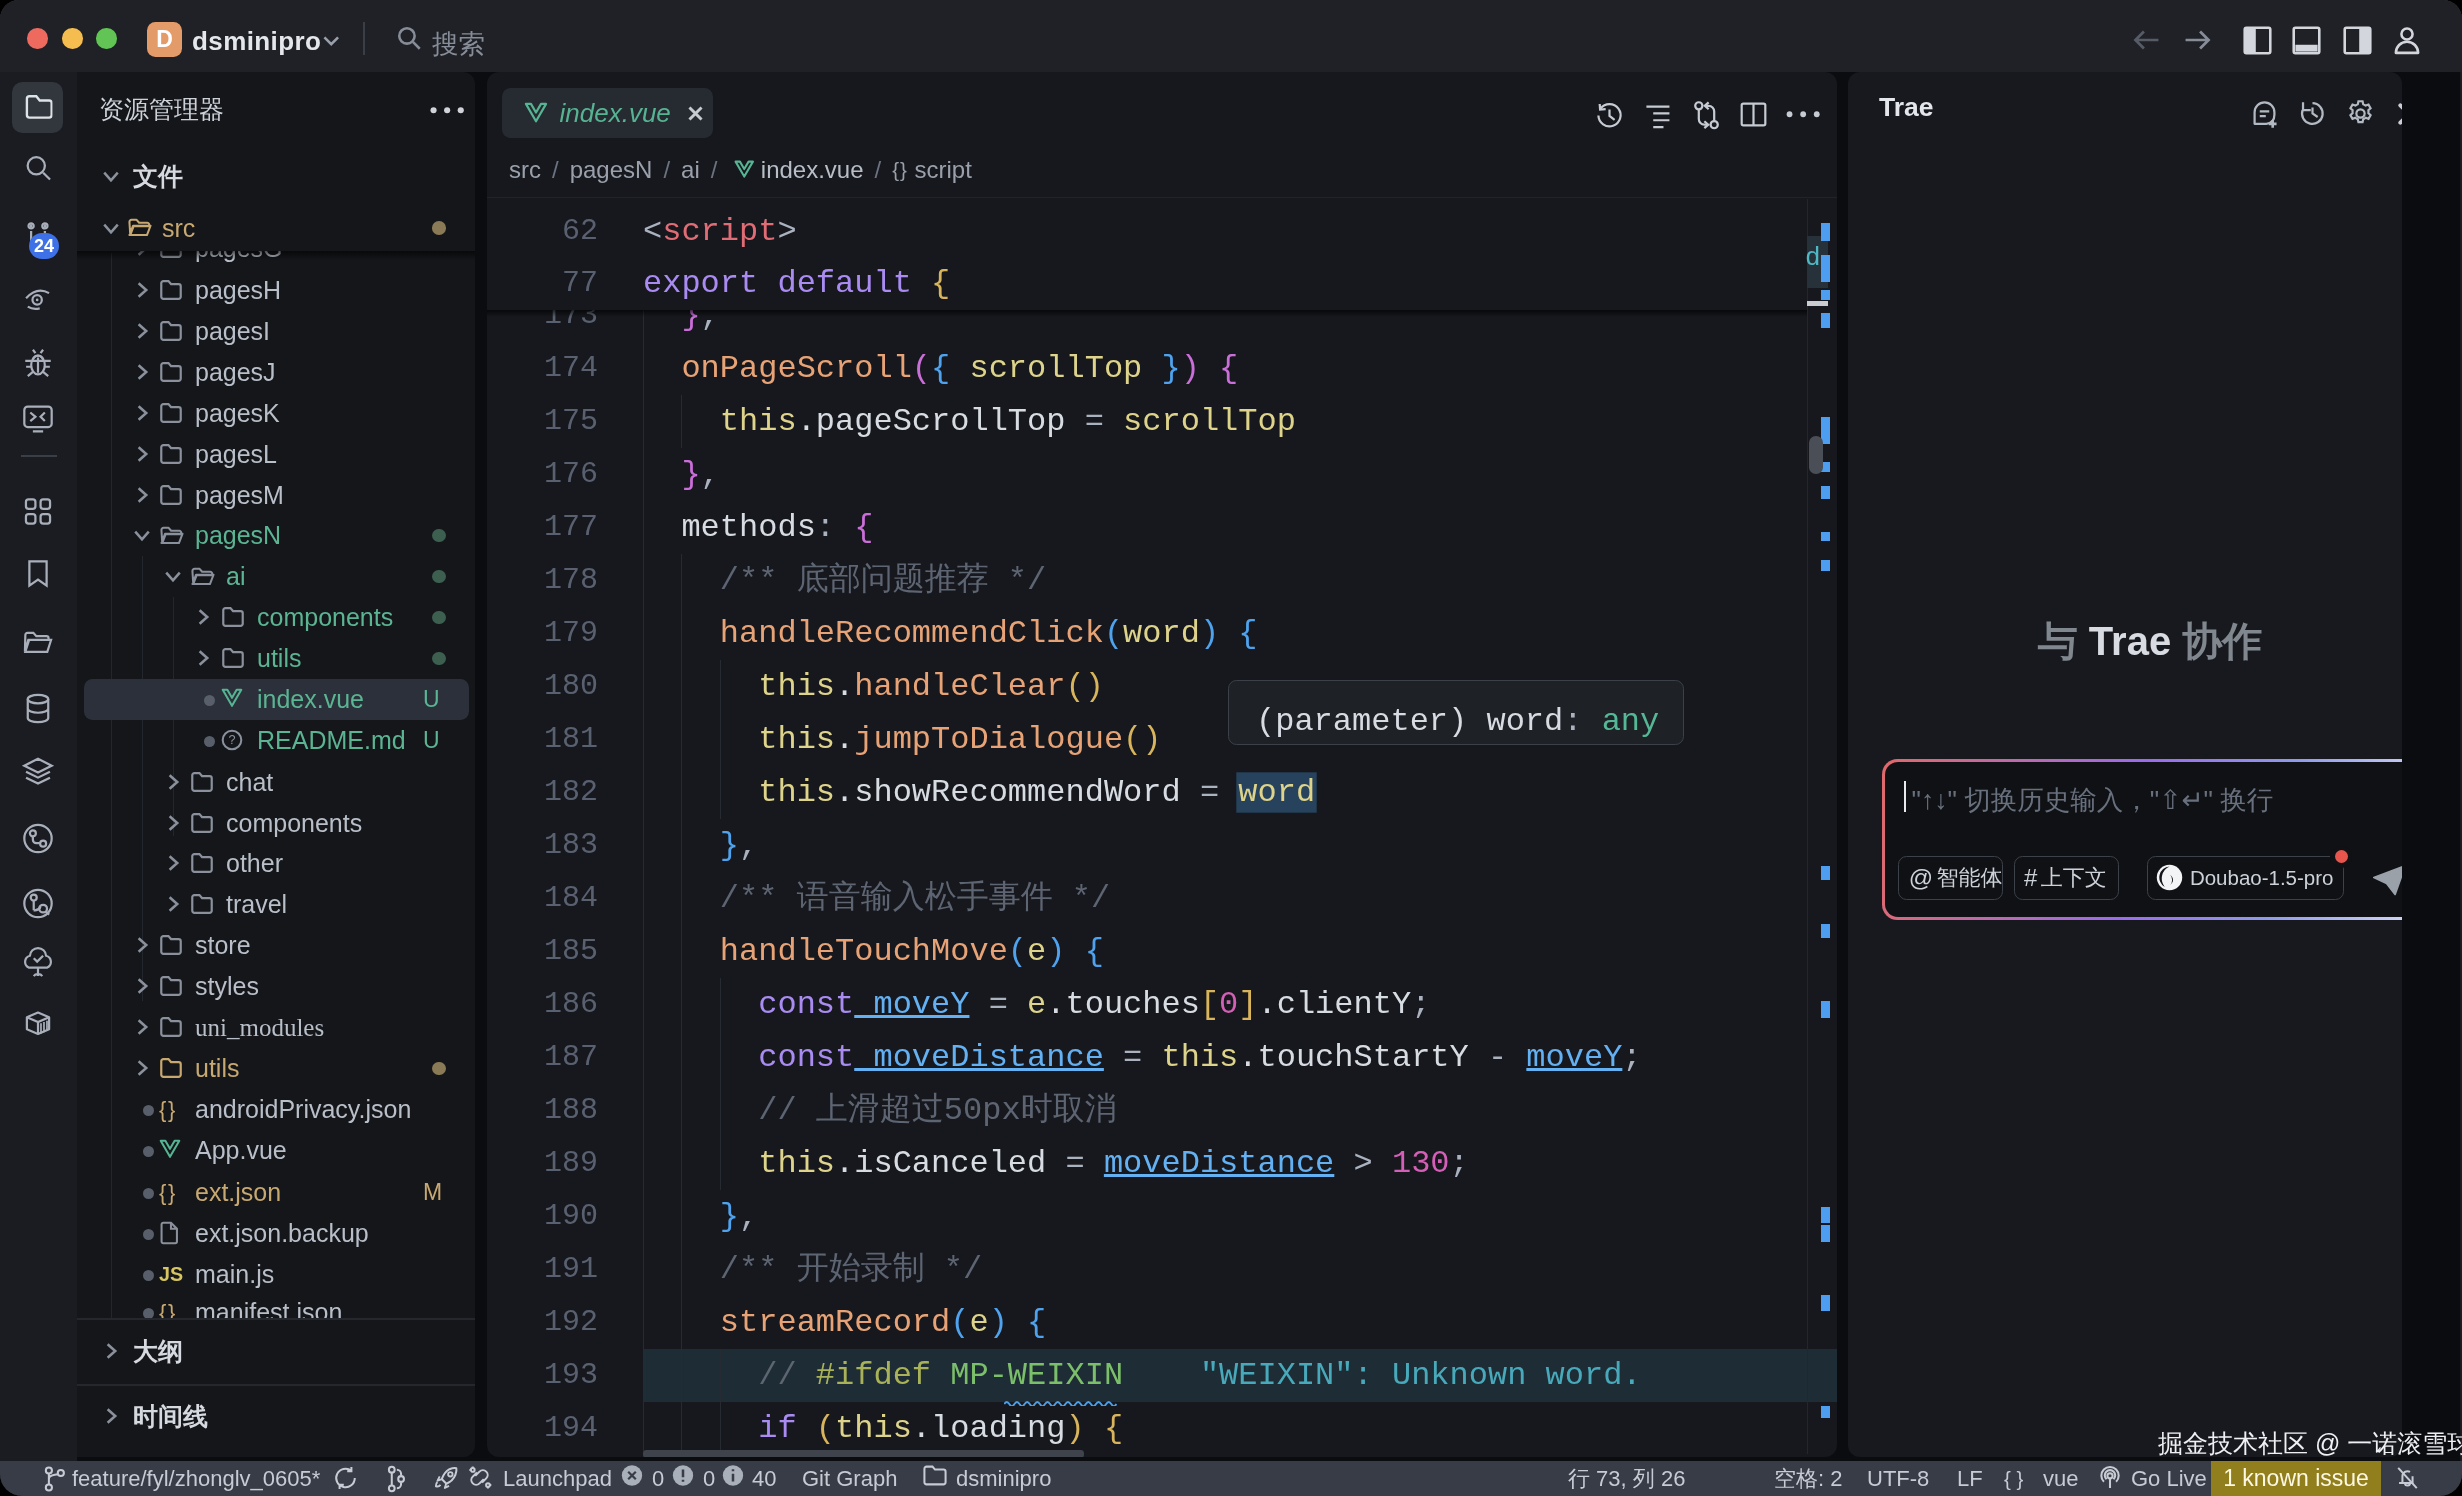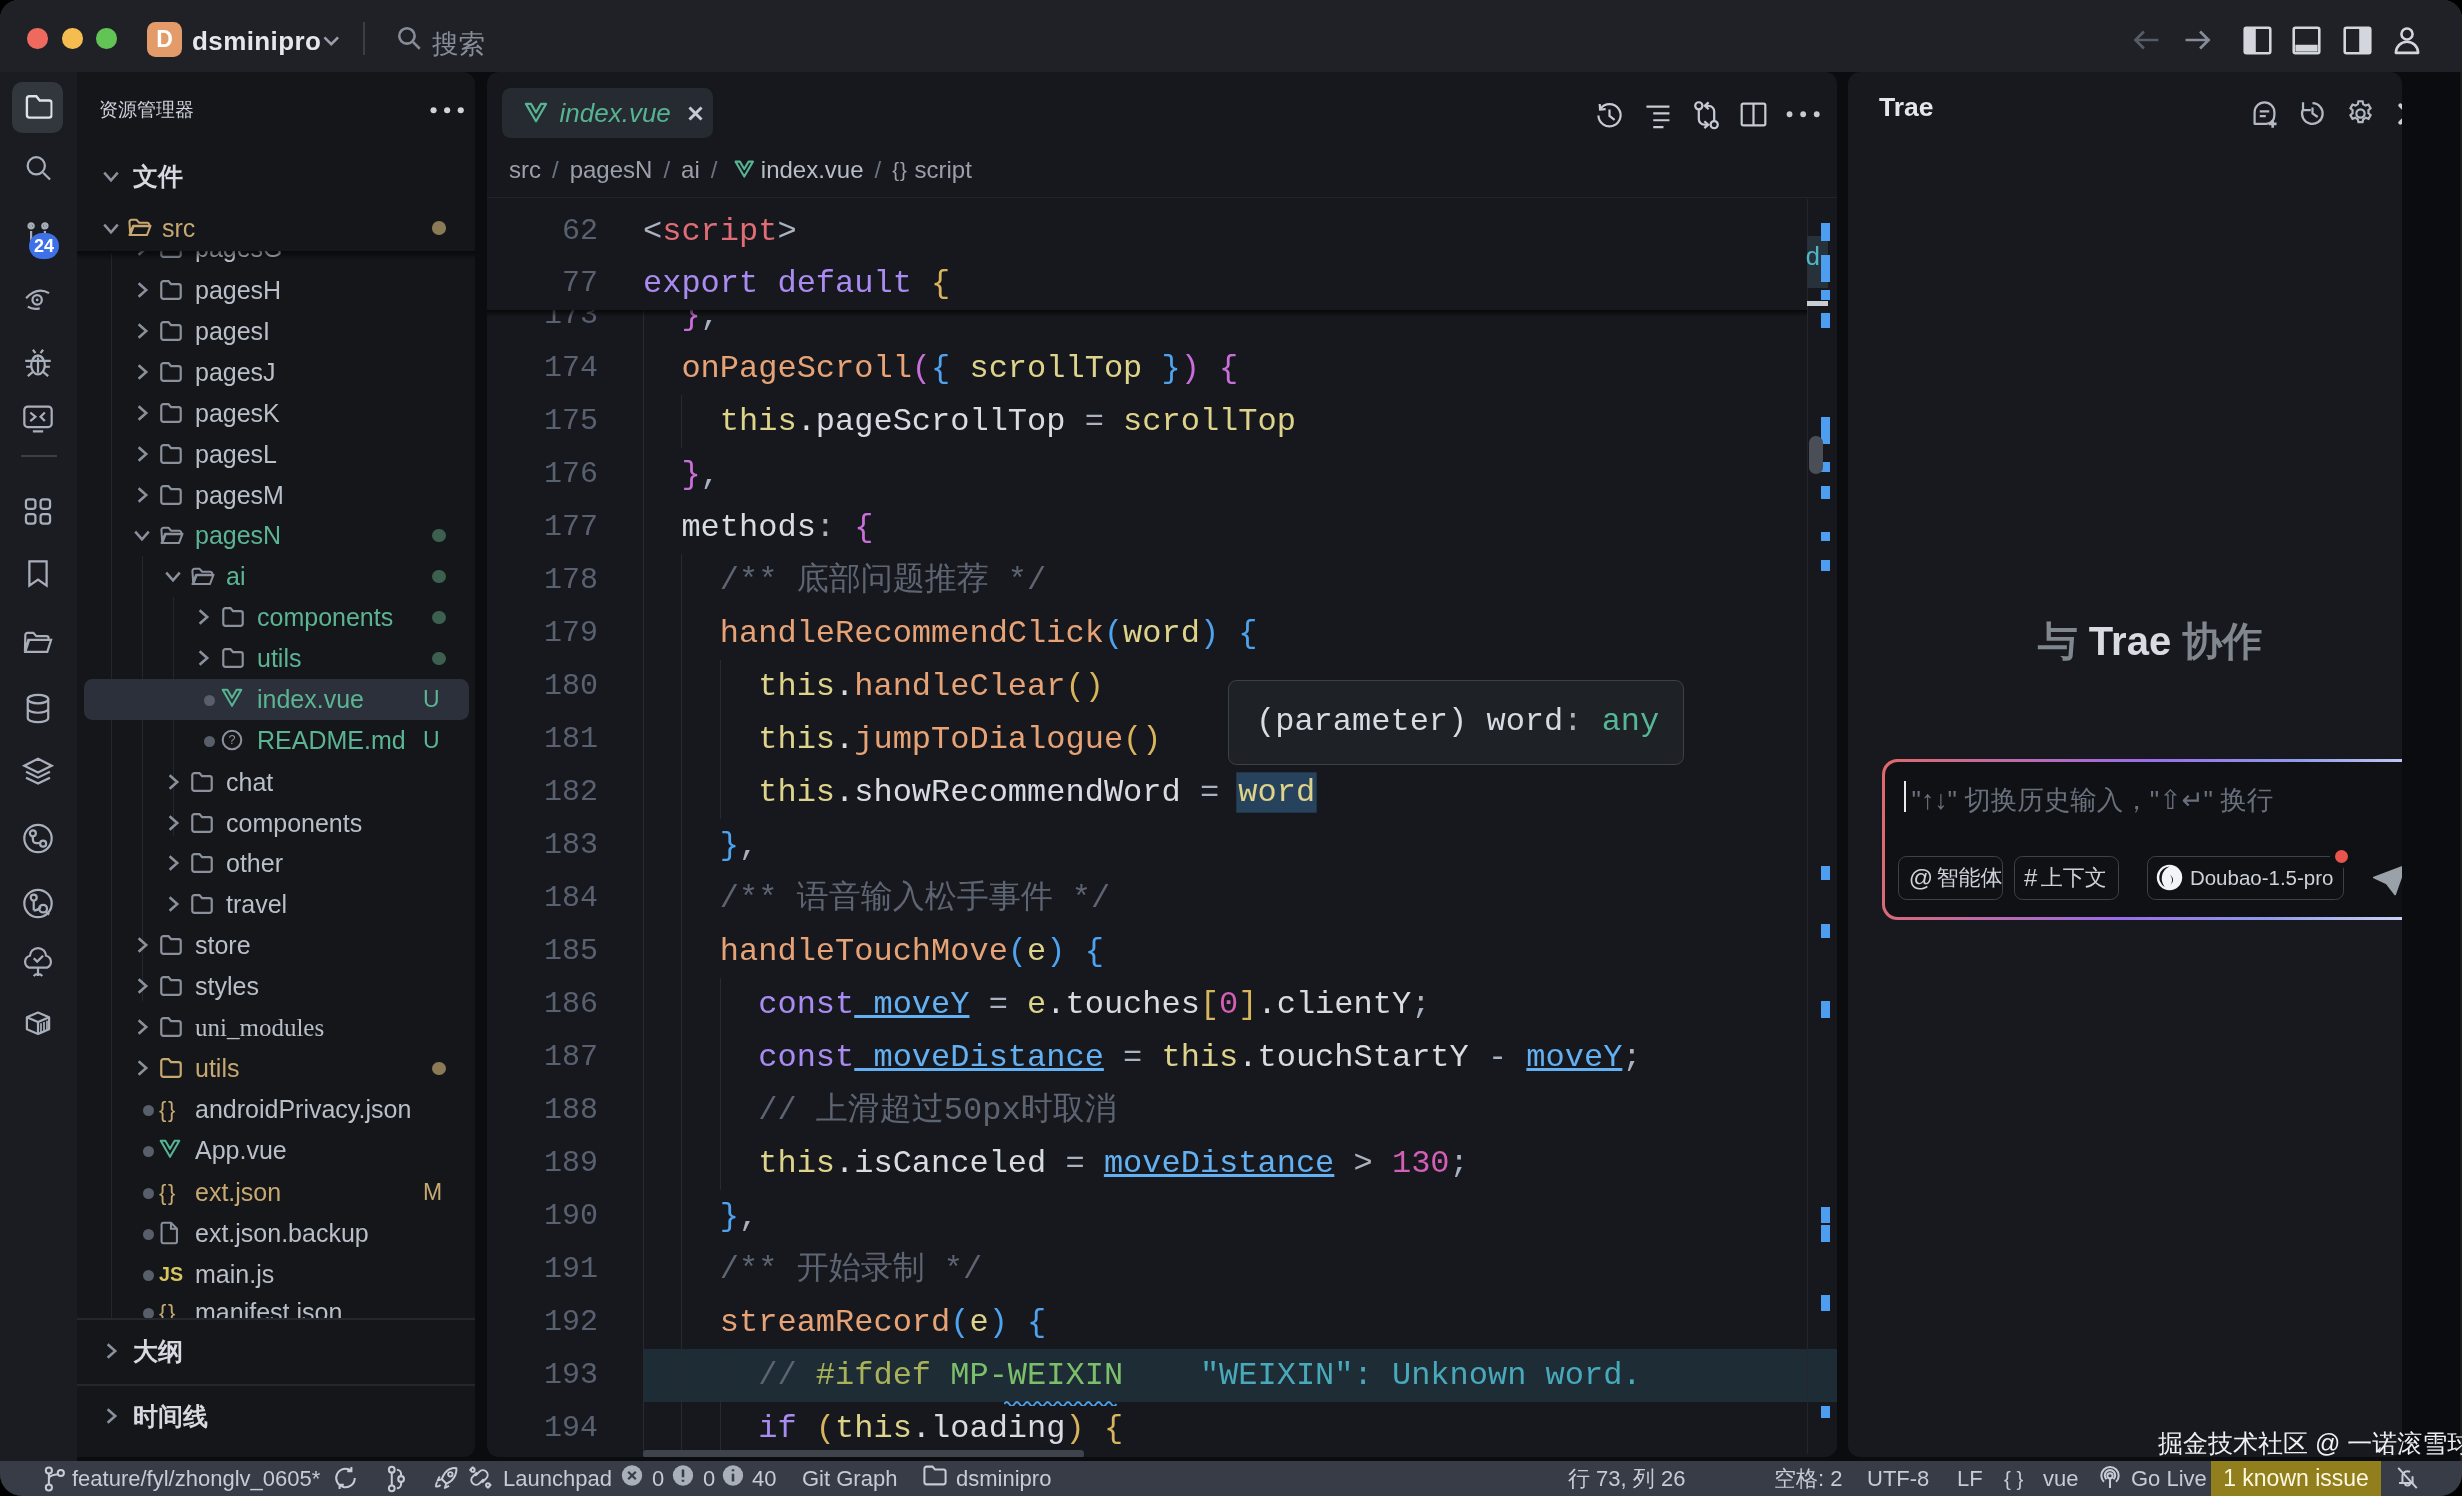--- a/index.html
+++ b/index.html
@@ -152,21 +152,21 @@
           <path d="M19 26 v10 M14 36 c2 -3 8 -3 10 0" stroke="#a9afba" stroke-width="2.6" fill="none"></path>
         </svg></div>
 <div class="aicon" style="top:954px;"><svg width="32.5" height="32.5" viewBox="0 0 38 38">
           <path d="M19 5 l13 5.5 v14 l-13 5.5 -13 -5.5 v-14 z" stroke="#a9afba" stroke-width="2.6" fill="none" stroke-linejoin="round"></path>
           <path d="M6 10.5 l13 5.5 13 -5.5 M19 16 v14" stroke="#a9afba" stroke-width="2.6" fill="none"></path>
           <path d="M22.5 17.5 v12 M26 16 v12 M29.5 14.5 v12" stroke="#a9afba" stroke-width="2" fill="none"></path>
         </svg></div>
 </div>
   <div id="sidebar">
 <div class="trow" style="top:17px;">
-        <span style="position:absolute;left:22px;font-size:19px;color:#cdd2da;">资源管理器</span>
+        <span style="position:absolute;left:22px;font-size:25px;color:#cdd2da;">资源管理器</span>
         <svg style="position:absolute;left:352px;top:17px;" width="38" height="8.5" viewBox="0 0 44 10">
           <circle cx="5" cy="5" r="3.6" fill="#d0d4da"></circle>
           <circle cx="21" cy="5" r="3.6" fill="#d0d4da"></circle>
           <circle cx="37" cy="5" r="3.6" fill="#d0d4da"></circle>
         </svg>
       </div>
 <div class="trow" style="top:84px;font-weight:bold;color:#d6dae0;">
         <svg class="abs" style="left:23px;top:9.4px;" width="22" height="22" viewBox="0 0 26 26">
           <path d="M5 9 L13 18 L21 9" stroke="#8a919c" stroke-width="3" fill="none"></path>
         </svg>
@@ -491,21 +491,21 @@
 <div class="abs" style="left:233px;top:779px;width:0.9px;height:212px;background:#262a31;"></div>
 <div class="abs" style="left:233px;top:1150px;width:0.9px;height:106px;background:#262a31;"></div>
 <svg class="abs" style="left:517px;top:1200px;" width="116" height="6.8" viewBox="0 0 136 8">
           <path d="M0 6 q3 -5 6 0 t6 0 t6 0 t6 0 t6 0 t6 0 t6 0 t6 0 t6 0 t6 0 t6 0 t6 0 t6 0 t6 0 t6 0 t6 0 t6 0 t6 0 t6 0 t6 0 t6 0 t6 0" stroke="#4d9fe8" stroke-width="2.2" fill="none"></path>
         </svg>
 <div class="abs" style="left:0;top:0;width:1320px;height:111px;background:#16181d;">
           <div class="cl" style="top:6px;"><span class="ln">62</span><span class="ct"><span class="pu">&lt;</span><span class="red">script</span><span class="pu">&gt;</span></span></div>
           <div class="cl" style="top:58px;"><span class="ln">77</span><span class="ct"><span class="kw">export default </span><span class="b1">{</span></span></div>
         </div>
         <div class="abs" style="left:0;top:111px;width:1320px;height:6.8px;background:linear-gradient(#000a,#0000);"></div>
-<div class="abs" style="left:741px;top:481px;width:456px;height:85px;background:#1e2126;border:1.7px solid #3c4149;border-radius:8.5px;line-height:82px;white-space:pre;"><span style="margin-left:27px;" class="wh">(parameter) word</span><span class="pu">: </span><span style="color:#55b795;">any</span></div>
+<div class="abs" style="left:741px;top:481px;width:456px;height:65px;background:#1e2126;border:1.7px solid #3c4149;border-radius:8.5px;line-height:82px;white-space:pre;"><span style="margin-left:27px;" class="wh">(parameter) word</span><span class="pu">: </span><span style="color:#55b795;">any</span></div>
 </div>
 <svg class="abs" style="left:1108px;top:29px;" width="29" height="29" viewBox="0 0 34 34">
         <path d="M6.5 9 a13 13 0 1 1 -2.5 8" stroke="#c6cbd3" stroke-width="2.6" fill="none"></path>
         <path d="M5.5 3.5 L6 10 L12.5 9.5" stroke="#c6cbd3" stroke-width="2.6" fill="none"></path>
         <path d="M17 10 v7.5 l6 4.5" stroke="#c6cbd3" stroke-width="2.6" fill="none"></path>
       </svg>
 <svg class="abs" style="left:1156px;top:31px;" width="29" height="26" viewBox="0 0 34 30">
         <path d="M4 4 h27 M12 12 h19 M12 20 h19 M12 28 h12" stroke="#c6cbd3" stroke-width="2.6" fill="none"></path>
       </svg>
 <svg class="abs" style="left:1204px;top:27px;" width="31" height="32.5" viewBox="0 0 36 38">

